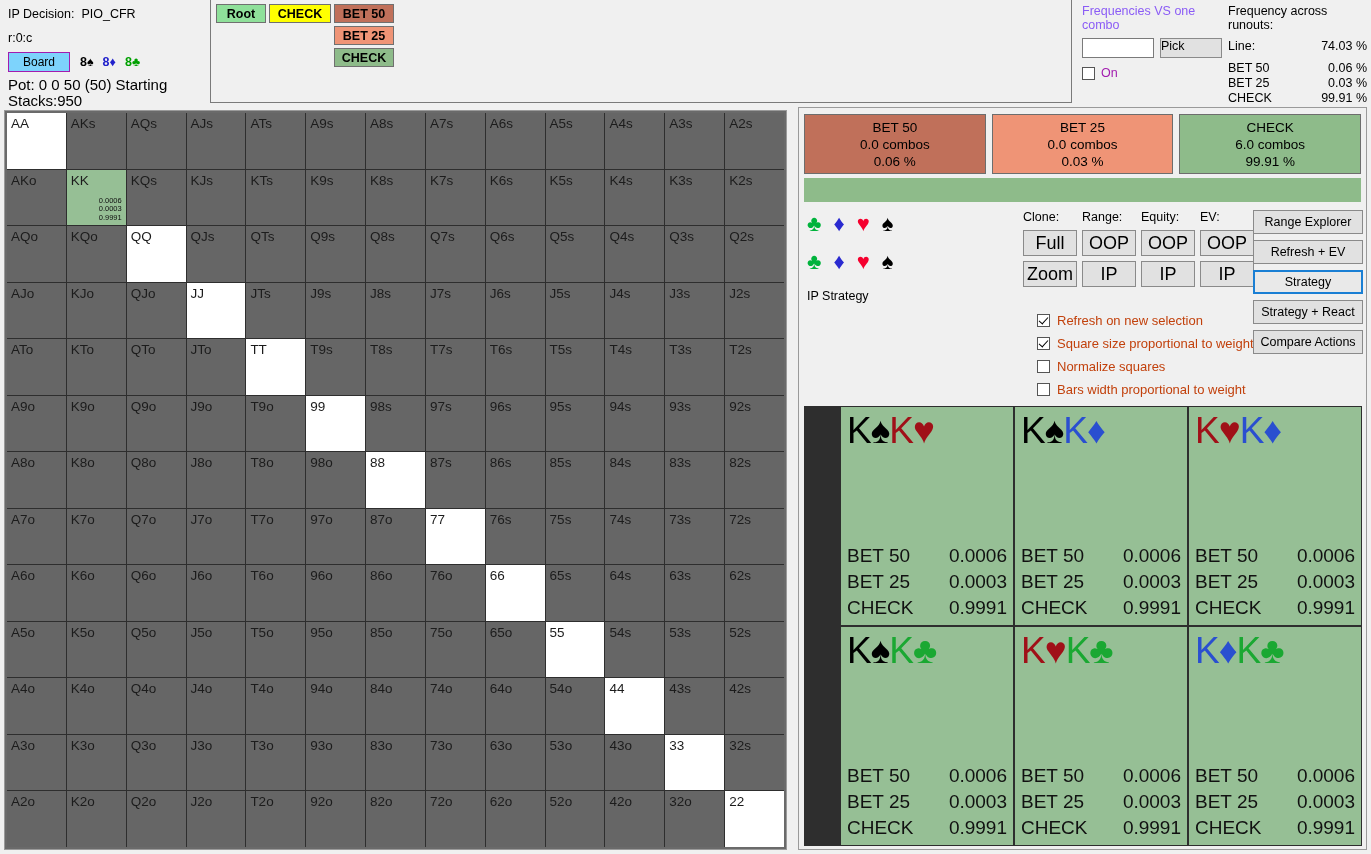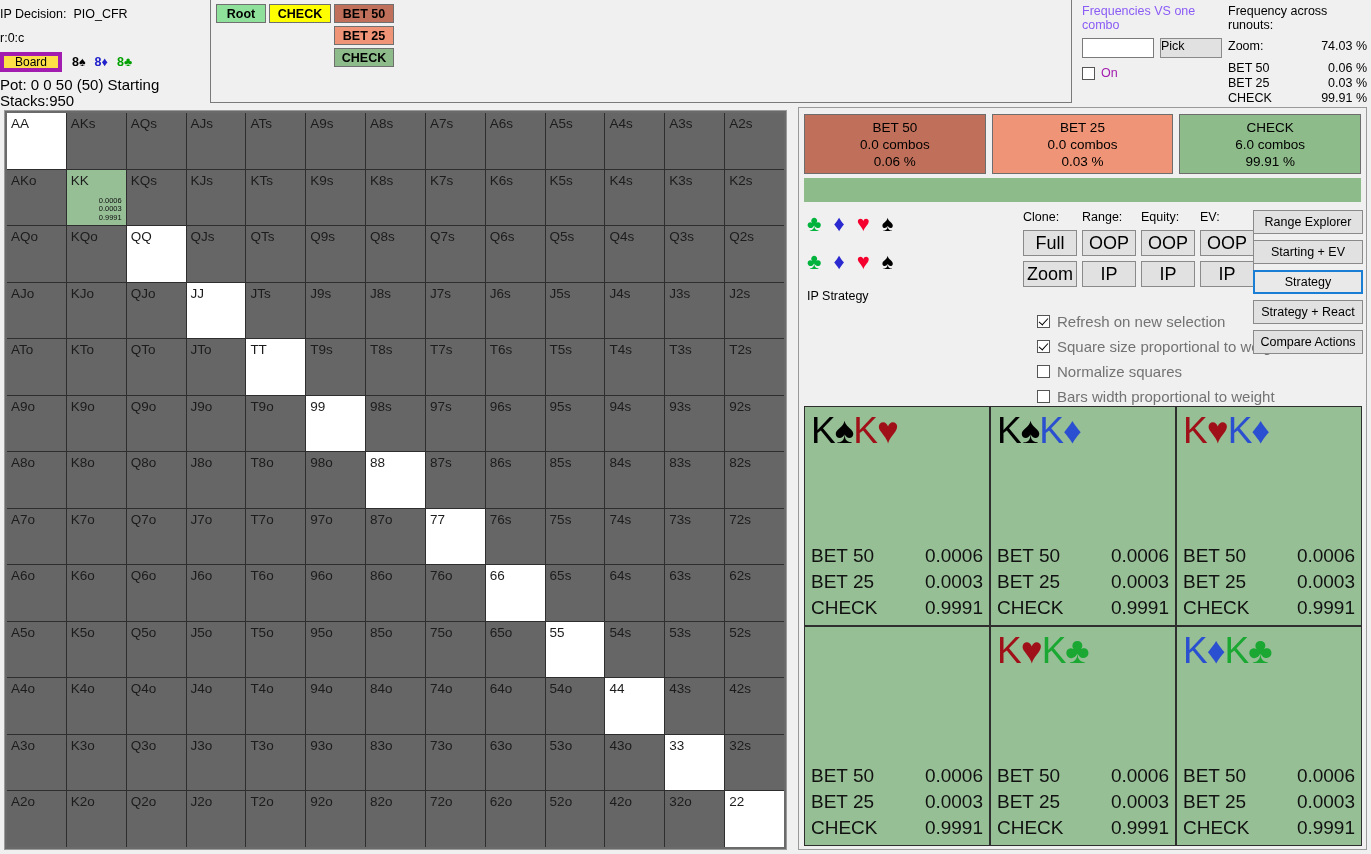--- a/index.html
+++ b/index.html
@@ -8,26 +8,26 @@
     width: 1371px; height: 854px;
     background: #f0f0f0;
     font-family: "Liberation Sans", sans-serif;
     overflow: hidden;
   }
   #app { position: relative; width: 1371px; height: 854px; background: #f0f0f0; }
 
   
   #topbar { position: absolute; left:0; top:0; width:1371px; height:105px; background:#f0f0f0; }
 
-  #info-block { position:absolute; left:0; top:6px; width:200px; }
+  #info-block { position:absolute; left:8px; top:6px; width:200px; }
   .info-line { font-size:12.5px; color:#000; line-height:16px; margin-bottom:6px; }
   #decision-line { margin-bottom:8px; }
   #board-row { display:flex; align-items:center; gap:10px; margin-bottom:5px; }
   #board-btn {
-    width:62px; height:20px; background:#fde047; border:4px solid #a21caf;
+    width:62px; height:20px; background:#7dd3fc; border:1px solid #a21caf;
     font-size:12px; font-family:"Liberation Sans",sans-serif; color:#000;
     display:flex; align-items:center; justify-content:center; cursor:pointer;
   }
   #board-cards { display:flex; gap:9px; font-size:12.5px; font-weight:bold; }
   .bcard { white-space:nowrap; }
   .s-s { color:#000000; } .s-d { color:#2222cc; } .s-c { color:#00a000; }
   #pot-line { font-size:15px; color:#000; }
 
   
   #tree-panel {
@@ -115,33 +115,33 @@
   .ctrl-head span { width:59px; }
   .ctrl-rows { display:flex; flex-direction:column; gap:5px; }
   .ctrl-row { display:flex; gap:5px; }
   .ctrl-btn { width:54px; height:26px; background:#e1e1e1; border:1px solid #8a8a8a;
     font-size:18px; display:flex; align-items:center; justify-content:center;
     color:#000; cursor:pointer; font-family:"Liberation Sans",sans-serif; }
 
   #opt-list { position:absolute; left:238px; top:205px; width:300px;
     display:flex; flex-direction:column; gap:8px; }
   .opt-row { display:flex; align-items:center; gap:7px; }
-  .opt-label { font-size:15px; color:#737373;text-align:center; }
+  .opt-label { font-size:13px; color:#c2410c;text-align:center; }
 
   #side-btns { position:absolute; left:454px; top:102px; width:110px;
     display:flex; flex-direction:column; gap:6px; }
   .side-btn { height:24px; background:#e1e1e1; border:1px solid #8a8a8a;
     font-size:12.5px; display:flex; align-items:center; justify-content:center;
     color:#000; cursor:pointer; font-family:"Liberation Sans",sans-serif; }
   .side-btn.active { border:2px solid #1a7fd4; background:#e9e9e9; }
 
   
   #combo-grid { position:absolute; left:5px; top:298px; width:558px; height:440px;
     display:grid; grid-template-columns:repeat(3,1fr); grid-template-rows:repeat(2,1fr);
-    gap:2px; background:#2e2e2e; border:1px solid #2e2e2e; }
+    gap:2px; background:#2e2e2e; border:1px solid #2e2e2e;padding-left:36px; }
   .combo { background:#96bf95; position:relative; padding:4px 6px; cursor:pointer; }
   .combo-head { font-size:37px; line-height:40px; font-weight:normal; white-space:nowrap;
     font-family:"Liberation Sans", sans-serif; letter-spacing:-1px; }
   .ck-s { color:#000000; } .ck-h { color:#a01018; } .ck-d { color:#2a4fd0; } .ck-c { color:#1aa832; }
   .combo-rows { position:absolute; left:6px; right:6px; bottom:4px; }
   .combo-row { display:flex; justify-content:space-between; font-size:19px;
     line-height:26px; color:#111; }
   .combo-row .lbl { }
   .combo-row .val { }
 </style>
@@ -185,21 +185,21 @@
           <div id="pick-btn">Pick</div>
         </div>
         <div id="on-row">
           <span class="cbx"></span>
           <span class="cbx-label">On</span>
         </div>
       </div>
       <div id="freq-right">
         <div id="runouts-title">Frequency across runouts:</div>
         <div class="freq-row spaced">
-          <span>Zoom:</span>
+          <span>Line:</span>
           <span>74.03 %</span>
         </div>
         <div id="runout-rows">
             <div class="freq-row">
               <span>BET 50</span>
               <span>0.06 %</span>
             </div>
             <div class="freq-row">
               <span>BET 25</span>
               <span>0.03 %</span>
@@ -804,21 +804,21 @@
           <span class="opt-label">Normalize squares</span>
         </div>
         <div class="opt-row">
           <span class="cbx"></span>
           <span class="opt-label">Bars width proportional to weight</span>
         </div>
       </div>
 
     <div id="side-btns">
         <div class="side-btn">Range Explorer</div>
-        <div class="side-btn">Starting + EV</div>
+        <div class="side-btn">Refresh + EV</div>
         <div class="side-btn active">Strategy</div>
         <div class="side-btn">Strategy + React</div>
         <div class="side-btn">Compare Actions</div>
       </div>
 
     <div id="combo-grid">
         <div class="combo">
           <div class="combo-head"><span class="ck-s">K♠</span><span class="ck-h">K♥</span></div>
           <div class="combo-rows">
             <div class="combo-row">
@@ -863,20 +863,21 @@
               <span class="lbl">BET 25</span>
               <span class="val">0.0003</span>
             </div>
             <div class="combo-row">
               <span class="lbl">CHECK</span>
               <span class="val">0.9991</span>
             </div>
           </div>
         </div>
         <div class="combo">
+          <div class="combo-head"><span class="ck-s">K♠</span><span class="ck-c">K♣</span></div>
           <div class="combo-rows">
             <div class="combo-row">
               <span class="lbl">BET 50</span>
               <span class="val">0.0006</span>
             </div>
             <div class="combo-row">
               <span class="lbl">BET 25</span>
               <span class="val">0.0003</span>
             </div>
             <div class="combo-row">

